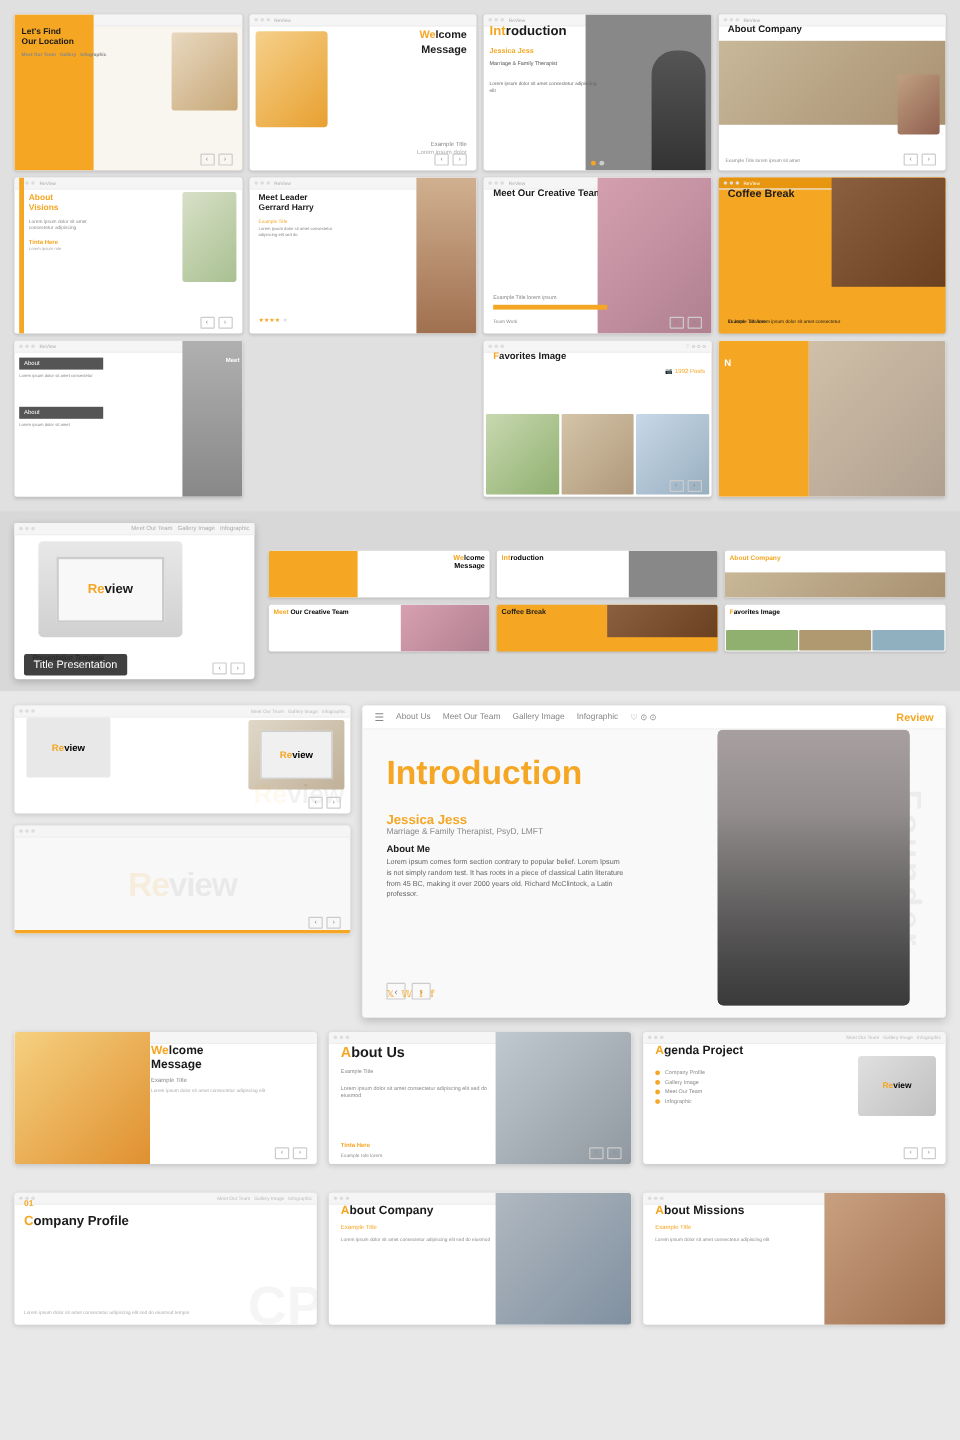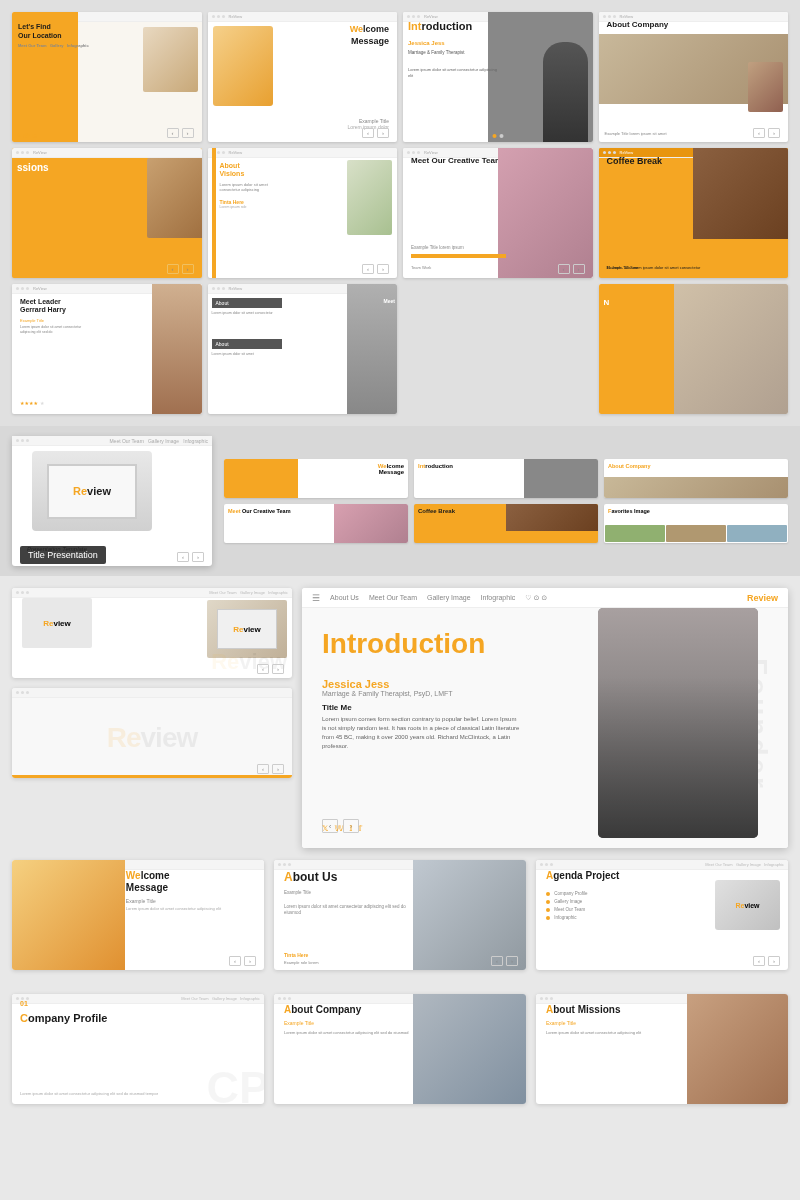--- a/index.html
+++ b/index.html
@@ -866,36 +866,20 @@
     <div class="ac-title">About Company</div>
     <div class="ac-img"></div>
     <div style="position:absolute;right:5px;top:50px;width:35px;height:50px;background:linear-gradient(135deg,#c0a080,#906050);border-radius:2px;"></div>
     <div class="ac-text">Example Title lorem ipsum sit amet</div>
     <div class="nav-arrows">
       <div class="nav-arrow">‹</div>
       <div class="nav-arrow">›</div>
     </div>
   </div>
 
-  <div class="slide-thumb" style="background:#F5A623;">
-    <div class="top-bar-mini">
-      <div class="dots">
-          <div class="dot"></div>
-          <div class="dot"></div>
-          <div class="dot"></div>
-        </div>
-      <span>ReView</span>
-    </div>
-    <div style="position:absolute;left:5px;top:14px;font-size:10px;font-weight:bold;color:#fff;">ssions</div>
-    <div style="position:absolute;right:0;top:10px;width:55px;height:80px;background:linear-gradient(135deg,#c8a070,#a07040);border-radius:2px 0 0 2px;"></div>
-    <div class="nav-arrows">
-      <div class="nav-arrow" style="border-color:#f0c060;">‹</div>
-      <div class="nav-arrow" style="border-color:#f0c060;">›</div>
-    </div>
-  </div>
 
   <div class="slide-thumb" style="background:#fff;">
     <div class="top-bar-mini">
       <div class="dots">
           <div class="dot"></div>
           <div class="dot"></div>
           <div class="dot"></div>
         </div>
       <span>ReView</span>
     </div>
@@ -983,20 +967,43 @@
       <div style="background:#555;color:#fff;font-size:5px;padding:2px 4px;margin-bottom:3px;">About</div>
       <div style="font-size:3.5px;color:#888;line-height:1.5;">Lorem ipsum dolor sit amet consectetur</div>
     </div>
     <div style="position:absolute;left:4px;top:55px;width:70px;">
       <div style="background:#555;color:#fff;font-size:5px;padding:2px 4px;margin-bottom:3px;">About</div>
       <div style="font-size:3.5px;color:#888;line-height:1.5;">Lorem ipsum dolor sit amet</div>
     </div>
     <div style="position:absolute;top:14px;right:2px;font-size:5px;font-weight:bold;color:#fff;">Meet</div>
   </div>
 
+  <div class="slide-thumb slide-favorites">
+    <div class="top-bar-mini">
+      <div class="dots">
+          <div class="dot"></div>
+          <div class="dot"></div>
+          <div class="dot"></div>
+        </div>
+      <span style="margin-left:auto;">♡ ⊙ ⊙ ⊙</span>
+    </div>
+    <div class="fav-title">
+      <span style="color:#F5A623;">F</span>avorites Image
+    </div>
+    <div style="position:absolute;top:22px;right:5px;font-size:5px;color:#F5A623;">📷 1992 Posts</div>
+    <div class="fav-imgs">
+      <div class="fav-img"></div>
+      <div class="fav-img" style="background:linear-gradient(135deg,#d4c4a8,#b0987a);"></div>
+      <div class="fav-img" style="background:linear-gradient(135deg,#c8d8e8,#98afc0);"></div>
+    </div>
+    <div class="nav-arrows">
+      <div class="nav-arrow">‹</div>
+      <div class="nav-arrow">›</div>
+    </div>
+  </div>
 
   <div class="slide-thumb slide-last-col">
     <div class="top-bar-mini">
       <div class="dots">
           <div class="dot"></div>
           <div class="dot"></div>
           <div class="dot"></div>
         </div>
       <span>ReView</span>
     </div>
@@ -1147,21 +1154,21 @@
           <div style="width:100%;height:100%;background:linear-gradient(180deg,#a8a0a0 0%,#606060 100%);position:relative;">
             <div style="position:absolute;bottom:0;left:0;right:0;height:70%;background:linear-gradient(180deg,transparent,rgba(0,0,0,0.4));"></div>
           </div>
         </div>
 
         <div class="founder-text">Founder</div>
 
         <div class="info-box">
           <div class="name">Jessica Jess</div>
           <div class="subtitle">Marriage &amp; Family Therapist, PsyD, LMFT</div>
-          <div class="about-label">Title Me</div>
+          <div class="about-label">About Me</div>
           <div class="about-text">Lorem ipsum comes form section contrary to popular belief. Lorem Ipsum is not simply random test. It has roots in a piece of classical Latin literature from 45 BC, making it over 2000 years old. Richard McClintock, a Latin professor.</div>
         </div>
 
         <div class="social-icons">
           <span>𝕏</span>
           <span>𝕎</span>
           <span>𝕀</span>
           <span>𝕗</span>
         </div>
 

